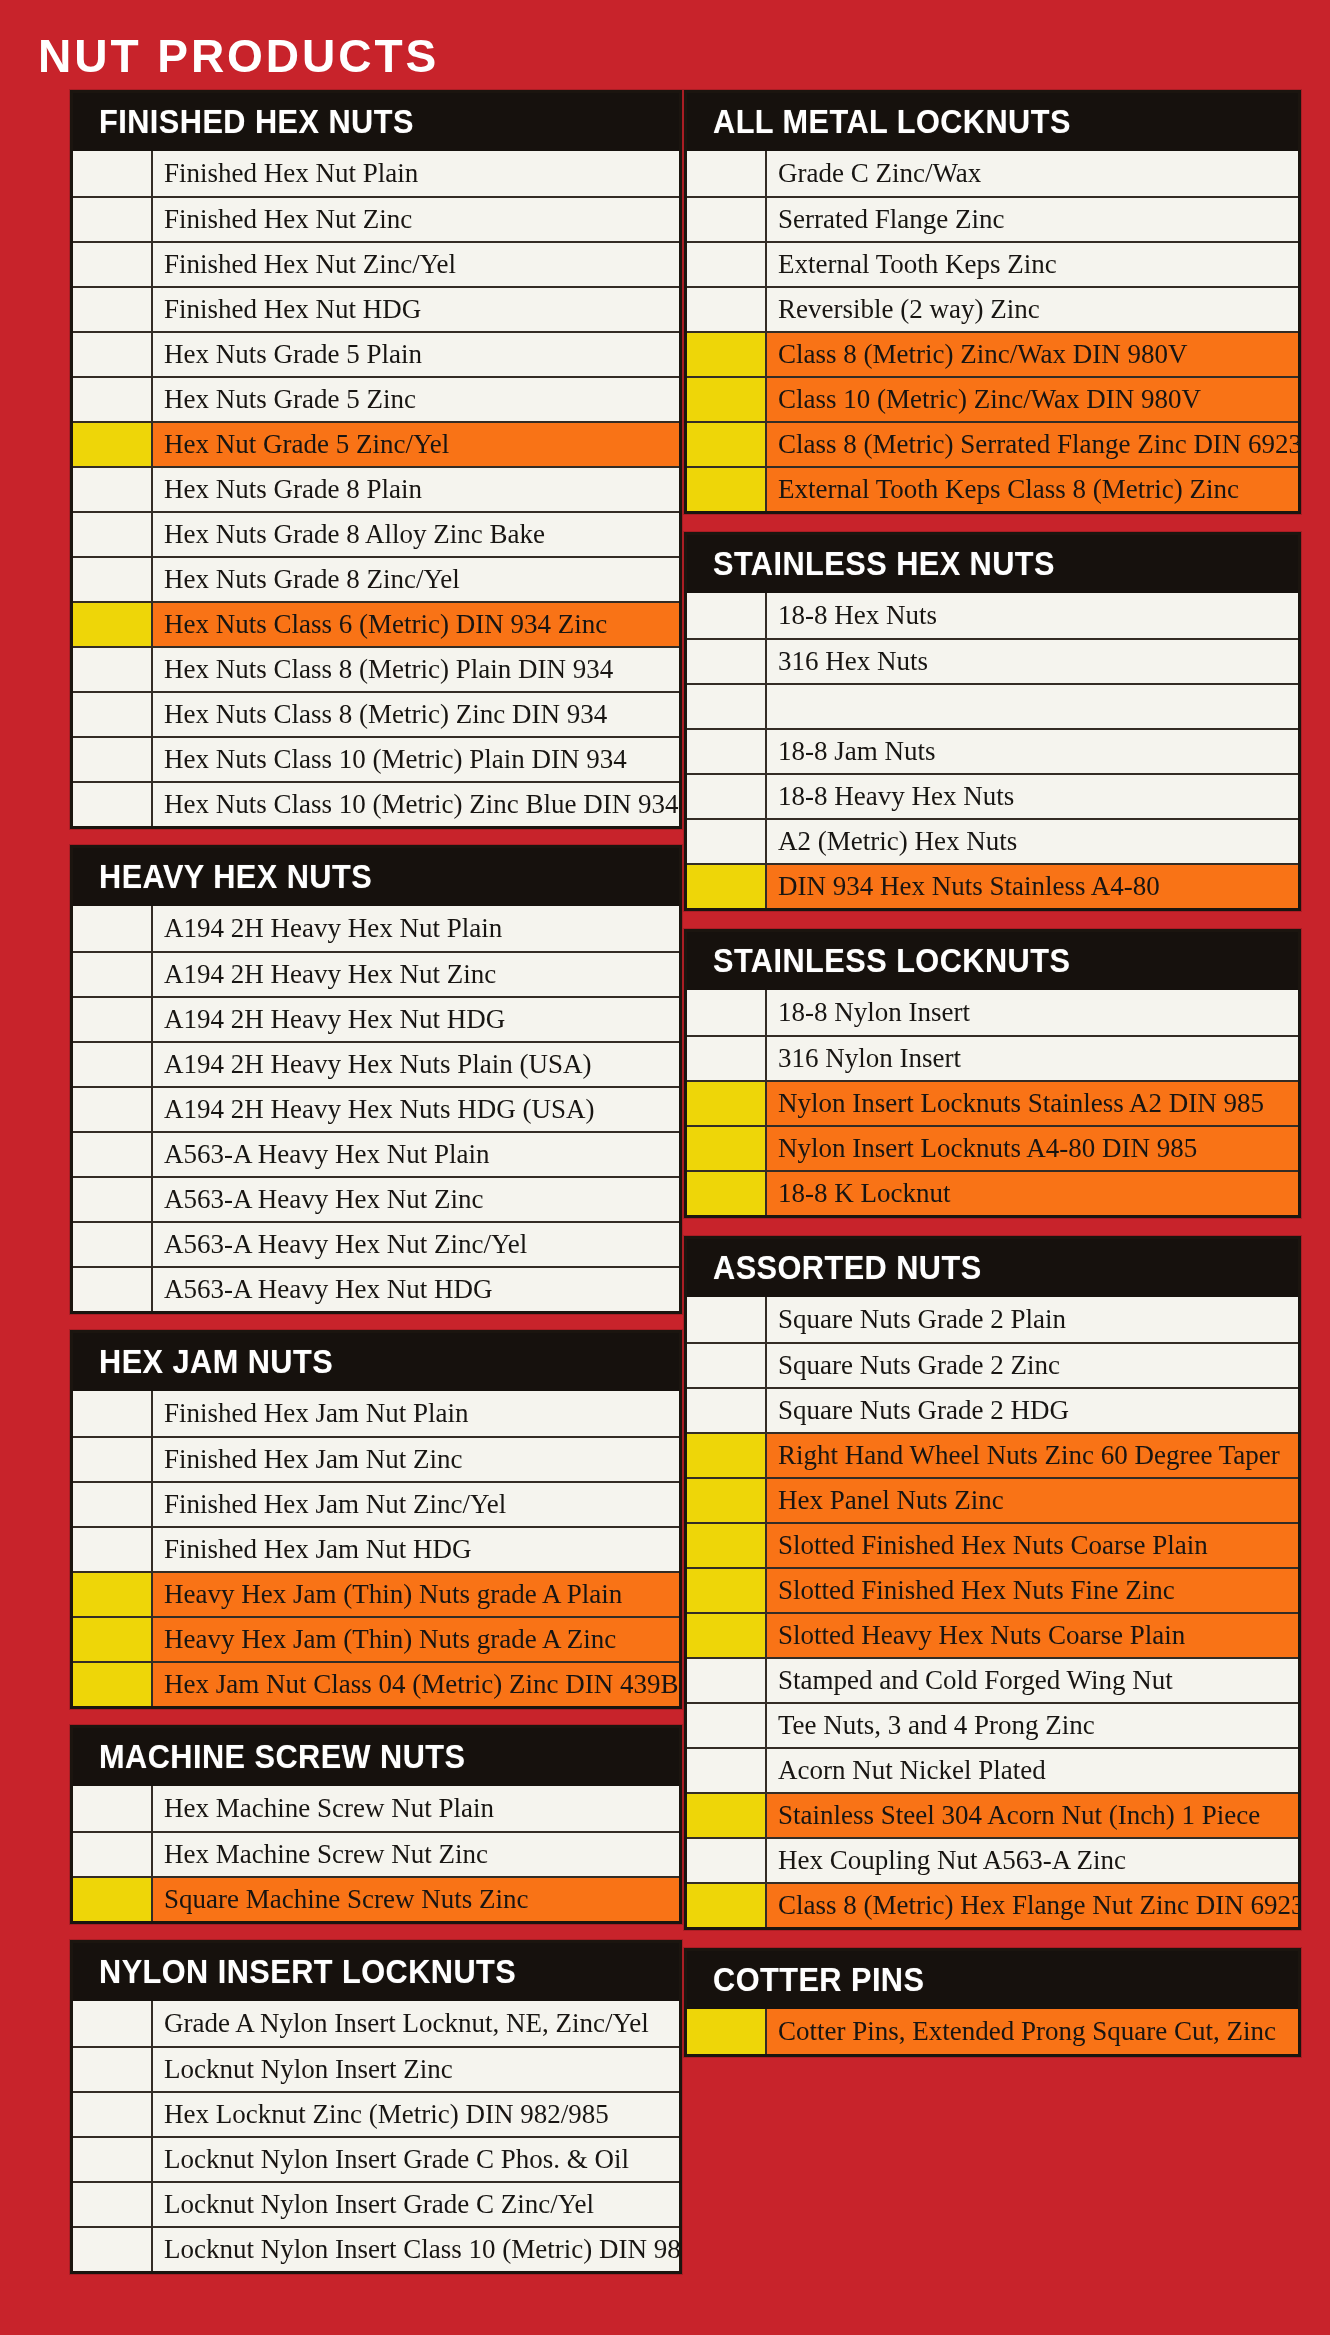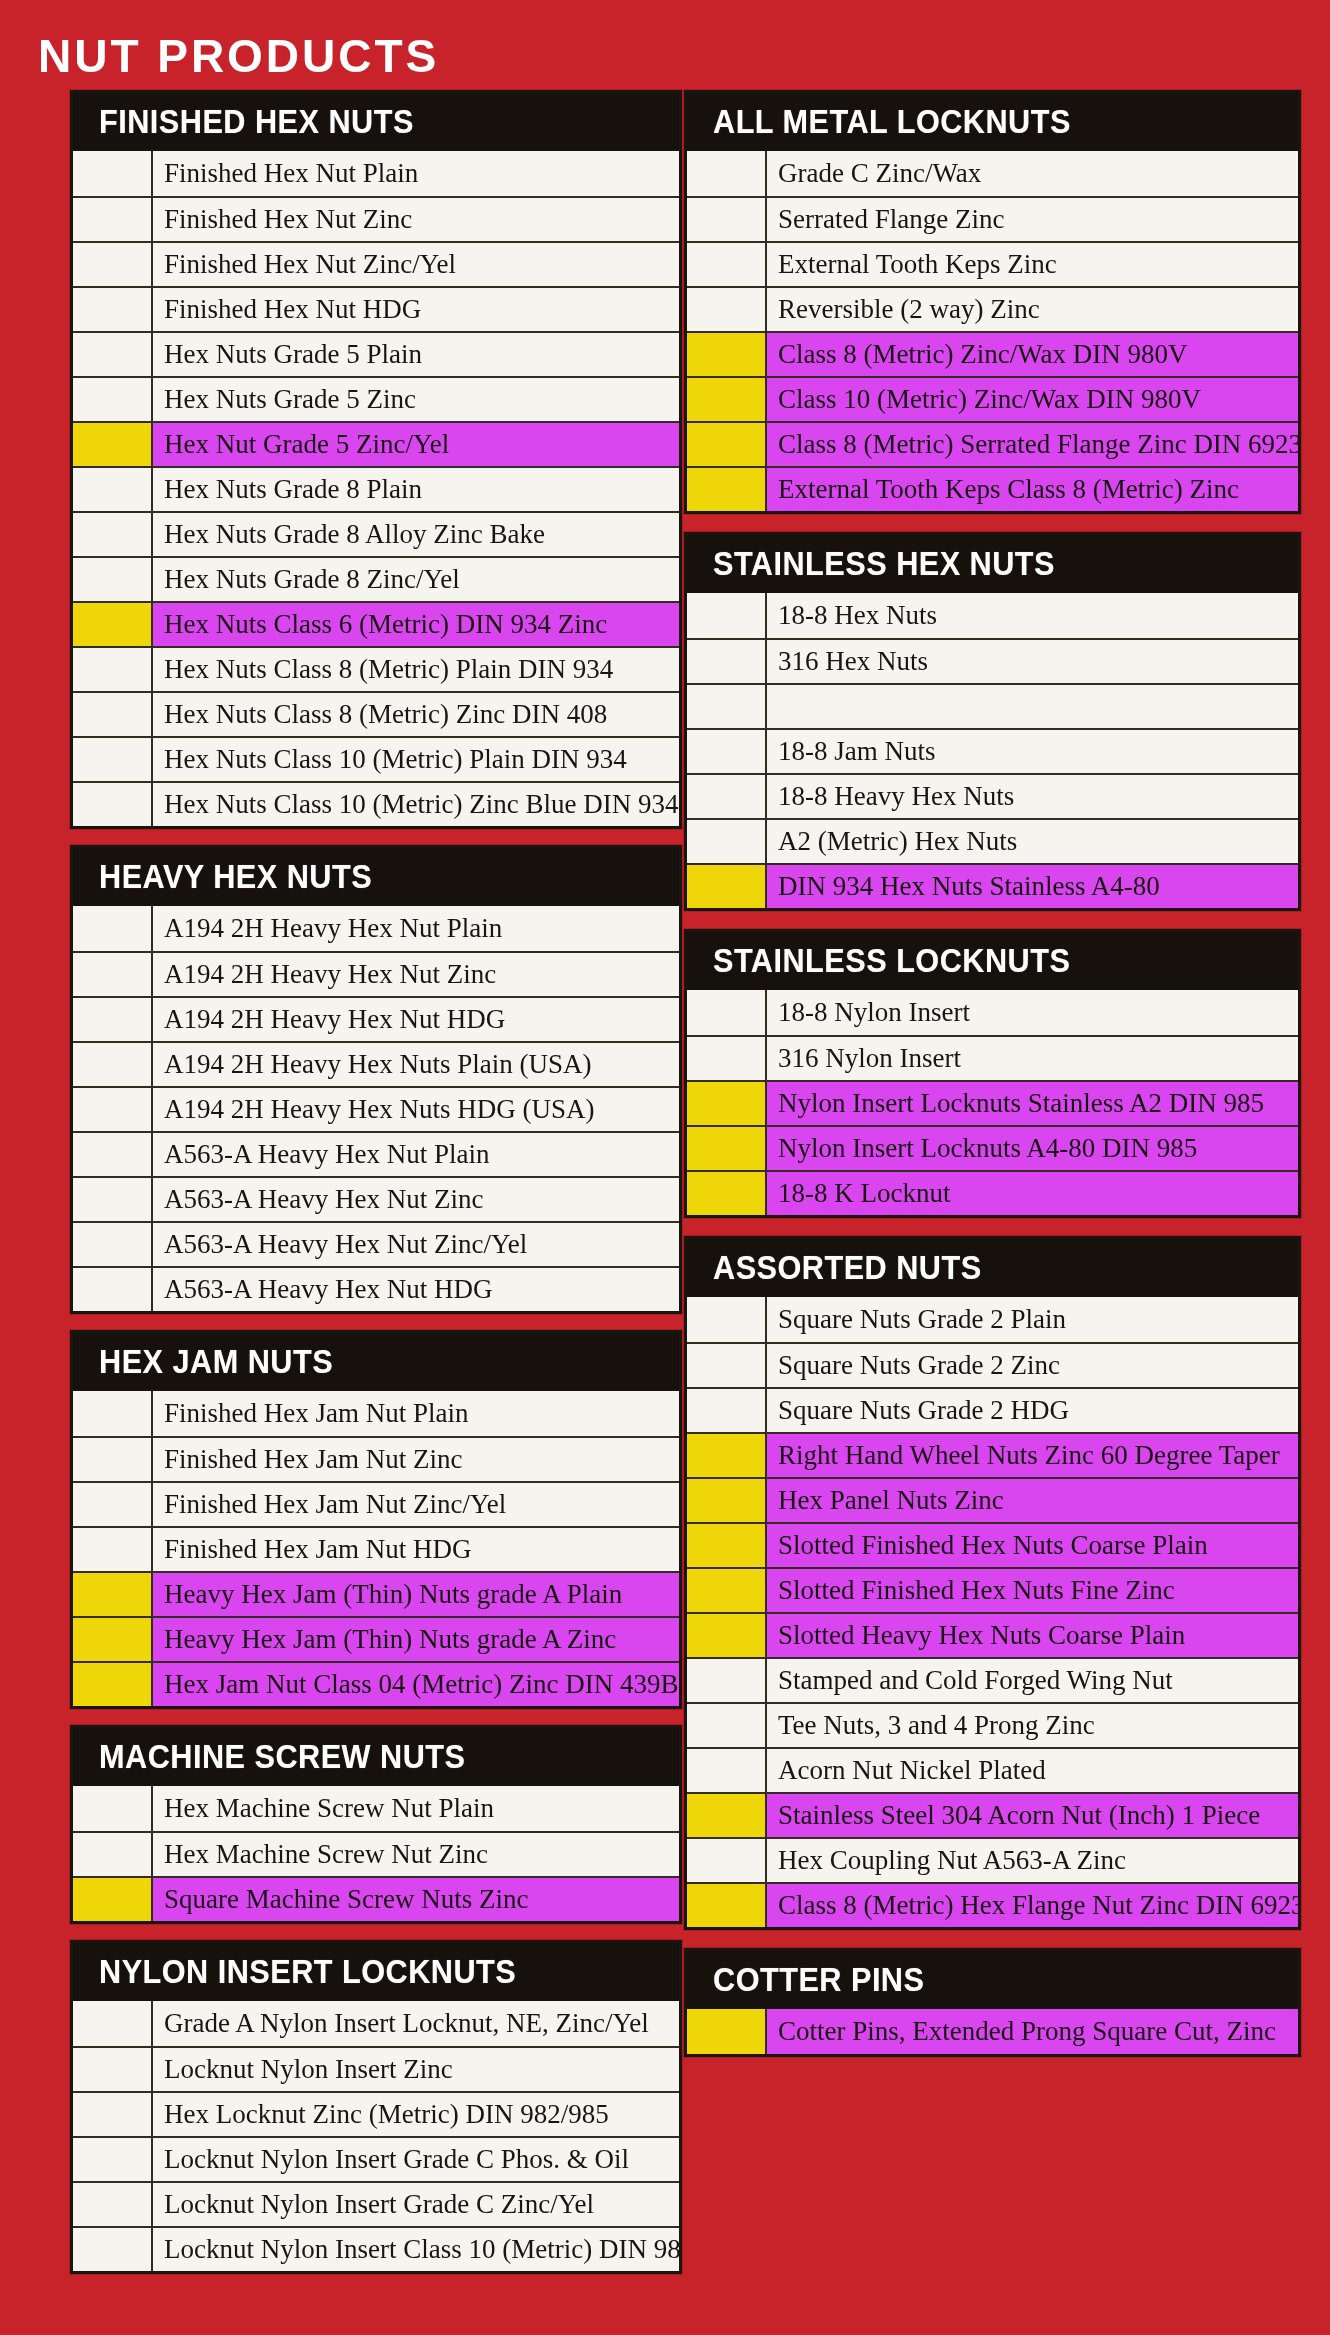--- a/index.html
+++ b/index.html
@@ -37,21 +37,21 @@
     white-space:nowrap;
     text-shadow:0 0 1px rgba(255,255,255,.4);
   }
   .sec-body { background:#f5f4ee;border-radius:31px; }
   .row {
     display:flex; height:45px; box-sizing:border-box;
     border-top:2px solid #332c25;
     background:#f5f4ee;
   }
   .sec-body .row:first-child { border-top:none; }
-  .row.hl { background:#d946ef;justify-content:space-between; }
+  .row.hl { background:#f97316;justify-content:space-between; }
   .row.hl .cell-check { background:#eed608; }
   .cell-check {
     width:80px; flex:0 0 80px;
     border-right:2px solid #332c25;
     box-sizing:border-box;
   }
   .cell-label {
     flex:1; display:flex; align-items:center;
     padding-left:11px;
     font-family:"Liberation Serif", serif;
@@ -113,21 +113,21 @@
           <div class="row hl">
             <div class="cell-check"></div>
             <div class="cell-label">Hex Nuts Class 6 (Metric) DIN 934 Zinc</div>
           </div>
           <div class="row">
             <div class="cell-check"></div>
             <div class="cell-label">Hex Nuts Class 8 (Metric) Plain DIN 934</div>
           </div>
           <div class="row">
             <div class="cell-check"></div>
-            <div class="cell-label">Hex Nuts Class 8 (Metric) Zinc DIN 408</div>
+            <div class="cell-label">Hex Nuts Class 8 (Metric) Zinc DIN 934</div>
           </div>
           <div class="row">
             <div class="cell-check"></div>
             <div class="cell-label">Hex Nuts Class 10 (Metric) Plain DIN 934</div>
           </div>
           <div class="row">
             <div class="cell-check"></div>
             <div class="cell-label">Hex Nuts Class 10 (Metric) Zinc Blue DIN 934</div>
           </div>
         </div>

